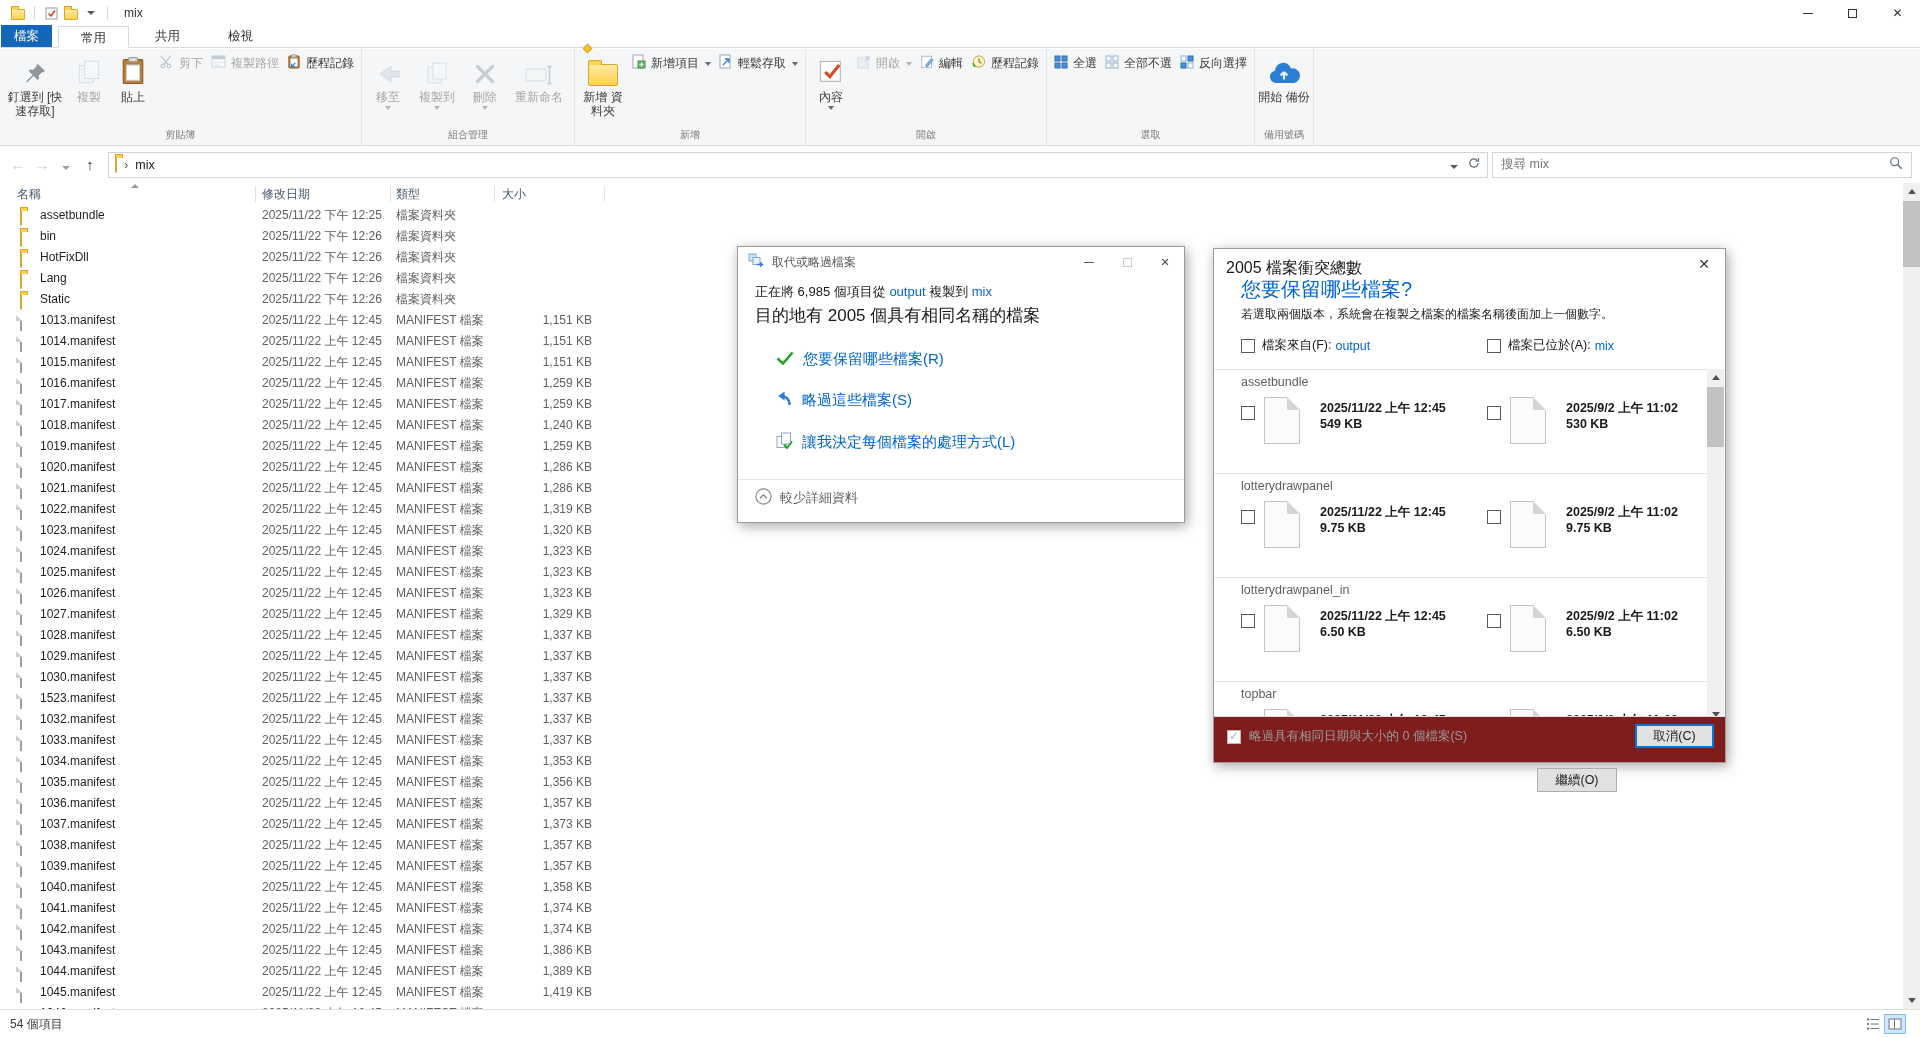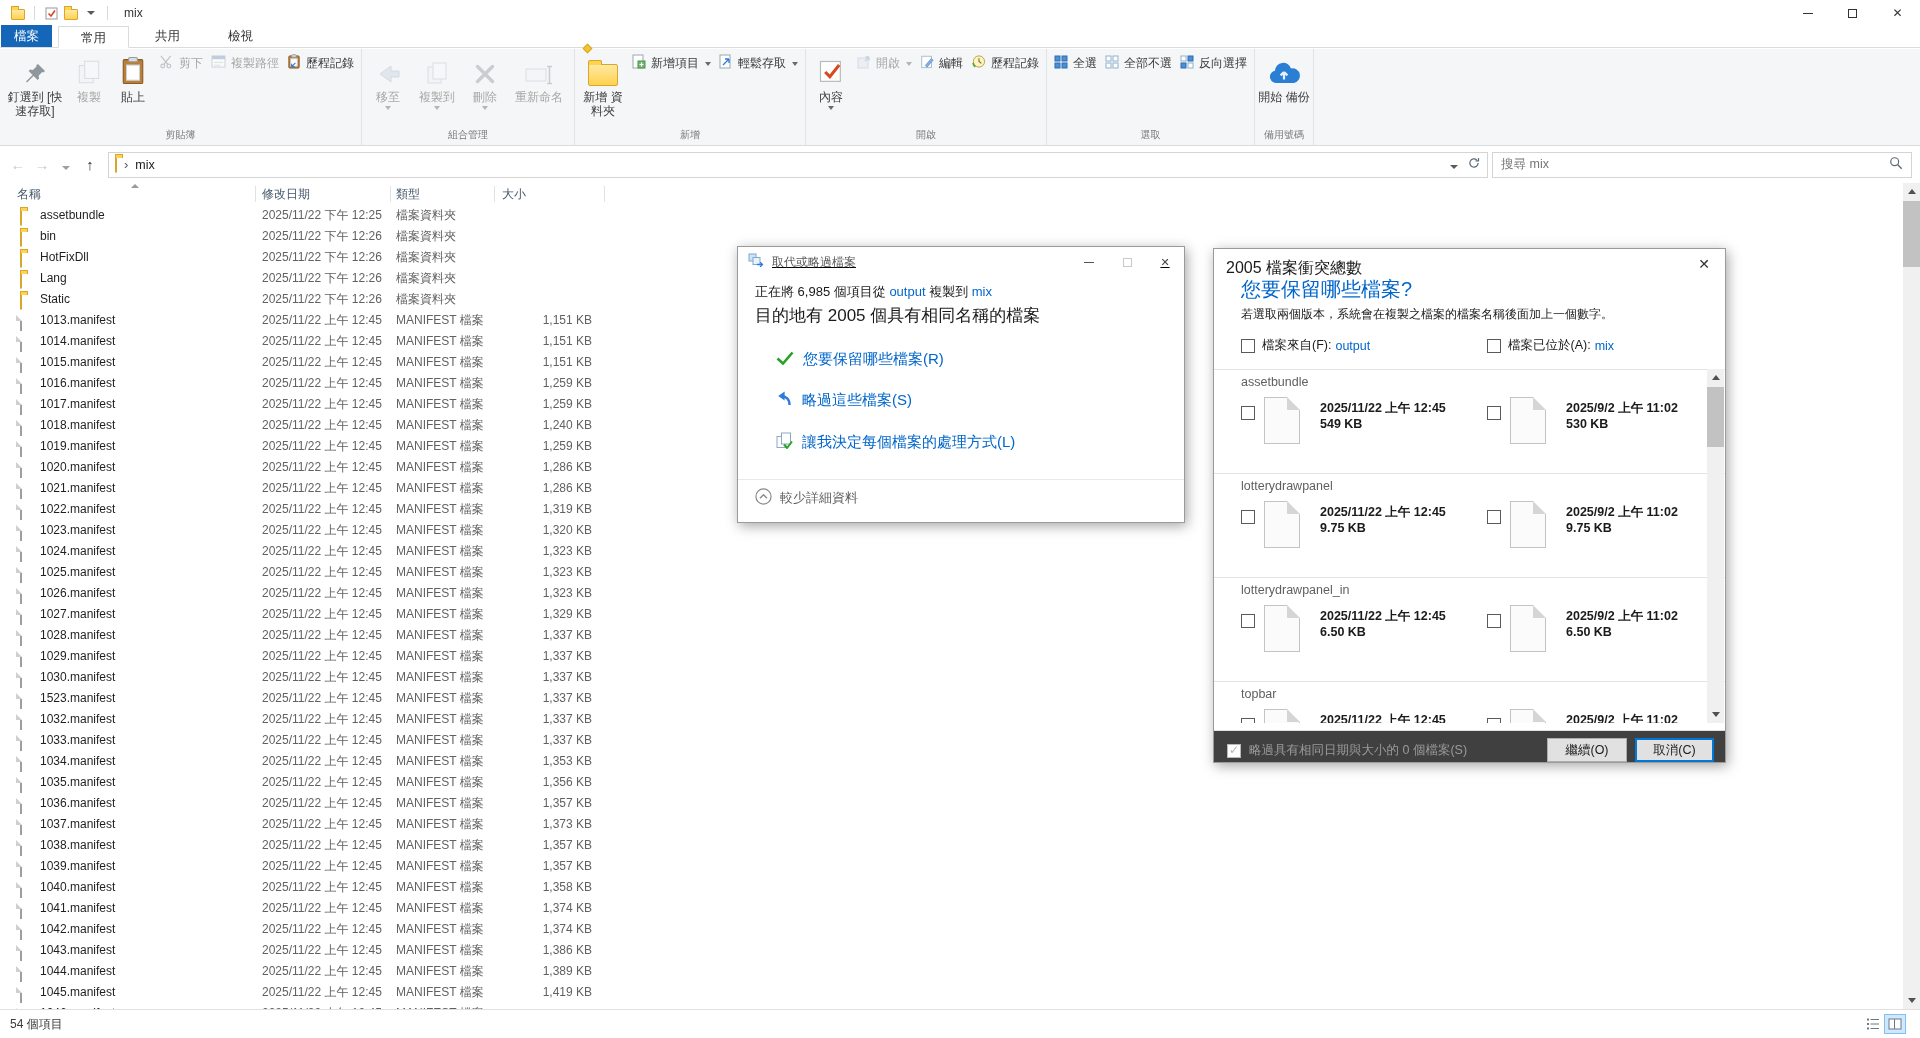--- a/index.html
+++ b/index.html
@@ -79,21 +79,21 @@
   .tri-down { width:0; height:0; border-left:4px solid transparent; border-right:4px solid transparent; border-top:5px solid #505050; }
   .sb-thumb { position:absolute; left:0; width:17px; background:#c2c2c2; }
 
   
   .statusbar { position:absolute; left:0; right:0; bottom:0; height:29px; border-top:1px solid #e0e0e0; background:#fff; display:flex; align-items:center; font-size:12px; color:#3b3b3b; padding-left:10px; }
   .view-toggles { margin-left:auto; display:flex; margin-right:14px; }
   .vt { width:22px; height:20px; display:flex; align-items:center; justify-content:center; border:1px solid transparent; }
   .vt.selected { background:#cfe8ff; border-color:#84bff1; }
 
   
-  .dialog { position:absolute; background:#fff; border:1px solid #9b9b9b; box-shadow:2px 3px 12px rgba(0,0,0,.35);text-decoration:underline; }
+  .dialog { position:absolute; background:#fff; border:1px solid #9b9b9b; box-shadow:2px 3px 12px rgba(0,0,0,.35); }
   .blue { color:#0066cc; }
   .cb { display:inline-block; width:14px; height:14px; border:1px solid #5a5a5a; background:#fff; }
   .cb.gray-checked { border-color:#b9b9b9; background:#fdfdfd; position:relative; }
   .cb.gray-checked::before { content:"✓"; position:absolute; left:1px; top:-2px; font-size:12px; color:#b5b5b5; }
 
   
   .replace-dialog { left:737px; top:246px; width:448px; height:277px; }
   .rd-titlebar { position:relative; height:30px; display:flex; align-items:center; padding-left:10px; }
   .rd-title { margin-left:8px; font-size:12px; color:#5a5a5a; }
   .rd-controls { margin-left:auto; display:flex; height:30px; }
@@ -115,24 +115,24 @@
   .cd-cbrow { position:absolute; left:0; top:88px; height:20px; width:100%; font-size:12.5px; color:#1a1a1a; }
   .cd-cb-item { position:absolute; display:flex; align-items:center; gap:7px; }
   .cd-list { position:absolute; left:0; top:120px; width:100%; height:354px; overflow:hidden; }
   .conf-section { position:relative; height:104px; border-top:1px solid #e4e4e4; }
   .conf-name { position:absolute; left:27px; top:5px; font-size:12.5px; color:#5f5f5f; }
   .conf-cb { position:absolute; top:36px; }
   .doc-icon { position:absolute; top:27px; width:36px; height:47px; background:#fbfbfb; border:1px solid #c3c3c3; }
   .doc-icon::before { content:""; position:absolute; top:-1px; right:-1px; border-style:solid; border-width:0 13px 13px 0; border-color:#fff #fff #d5d5d5 #fff; }
   .conf-meta { position:absolute; top:30px; font-size:12.5px; color:#1a1a1a; font-weight:bold; line-height:16px; }
   .cd-scroll { position:absolute; right:1px; top:120px; width:17px; height:354px; background:#f0f0f0; }
-  .cd-bottom { position:absolute; left:0; right:0; bottom:0; height:32px; background:#404040; border-top:1px solid #dfdfdf; }
+  .cd-bottom { position:absolute; left:0; right:0; bottom:0; height:46px; background:#7f1d1d; border-top:1px solid #dfdfdf; }
   .cd-skip { position:absolute; left:13px; top:11px; display:flex; align-items:center; gap:8px; font-size:12.5px; color:#9a9a9a; }
   .btn { position:absolute; top:7px; height:24px; background:#e1e1e1; border:1px solid #adadad; font-size:12.5px; color:#1a1a1a; text-align:center; line-height:22px; }
-  .btn-continue { left:333px; width:80px; }
+  .btn-continue { left:323px; width:80px;margin-top:44px; }
   .btn-cancel { left:421px; width:79px; border:2px solid #0078d7; line-height:20px; }
 </style>
 </head>
 <body>
 
 <div class="app">
 
   <div class="titlebar">
     <span class="qat-btn">
         <span class="icon-folder"></span>

